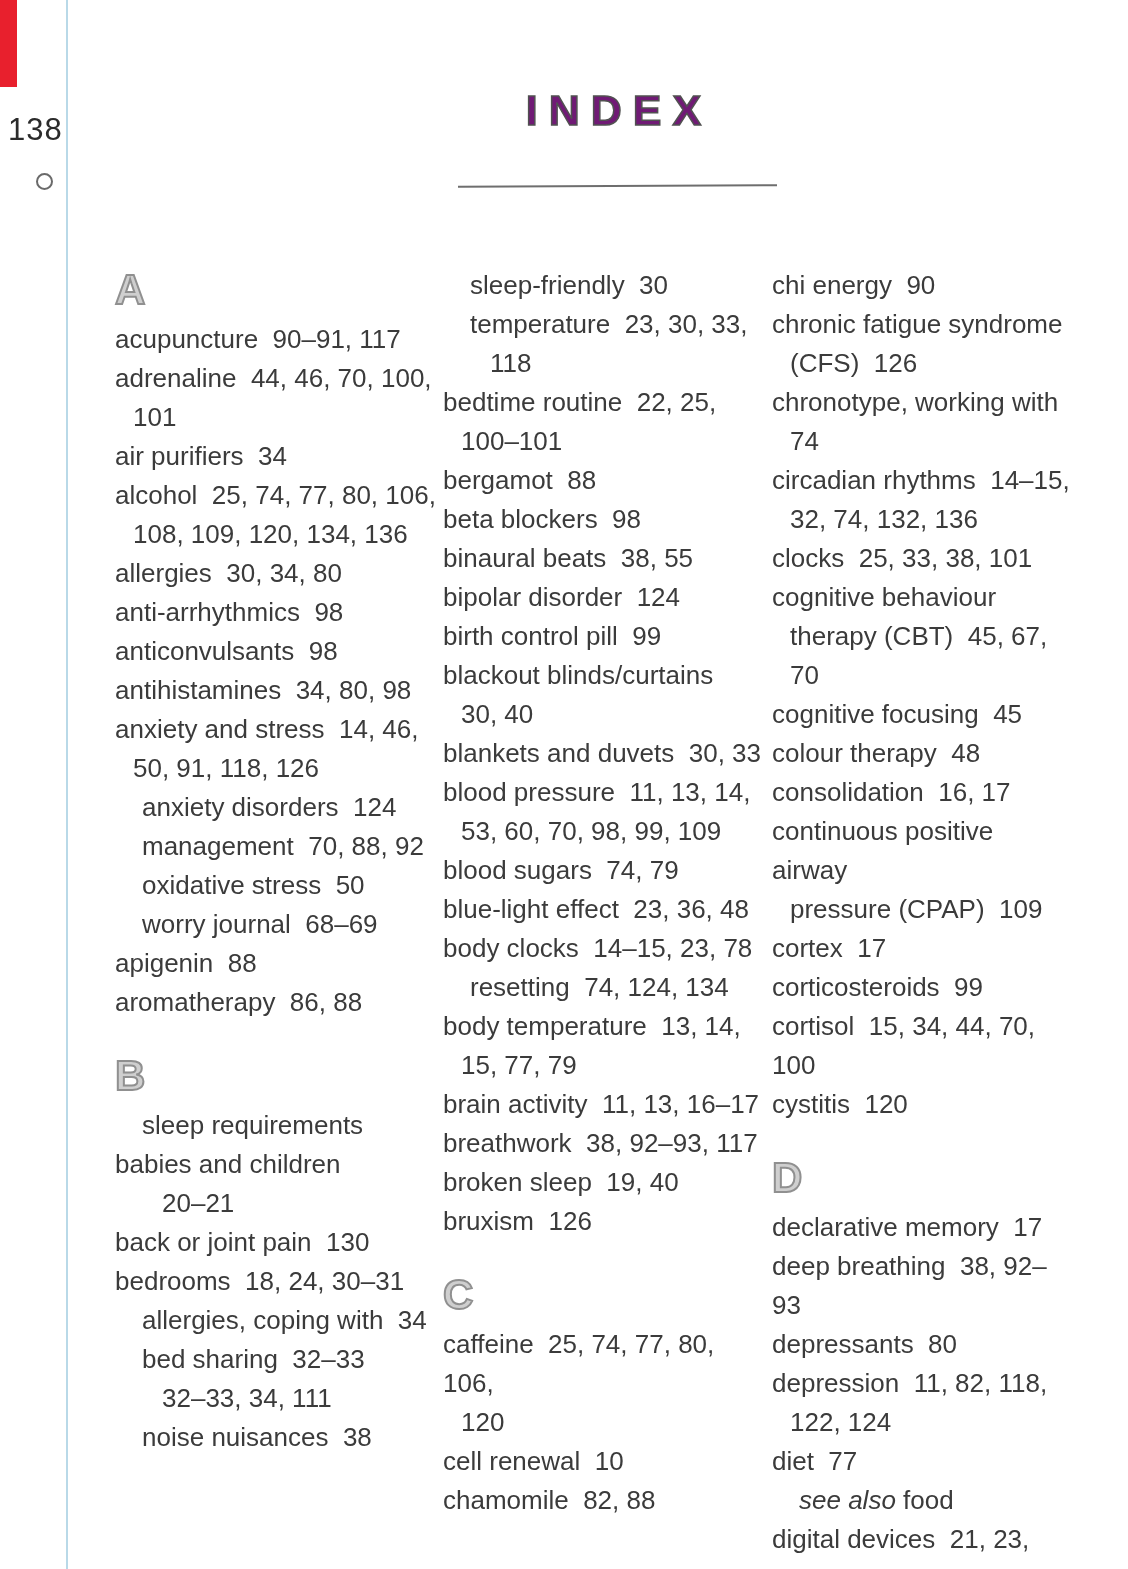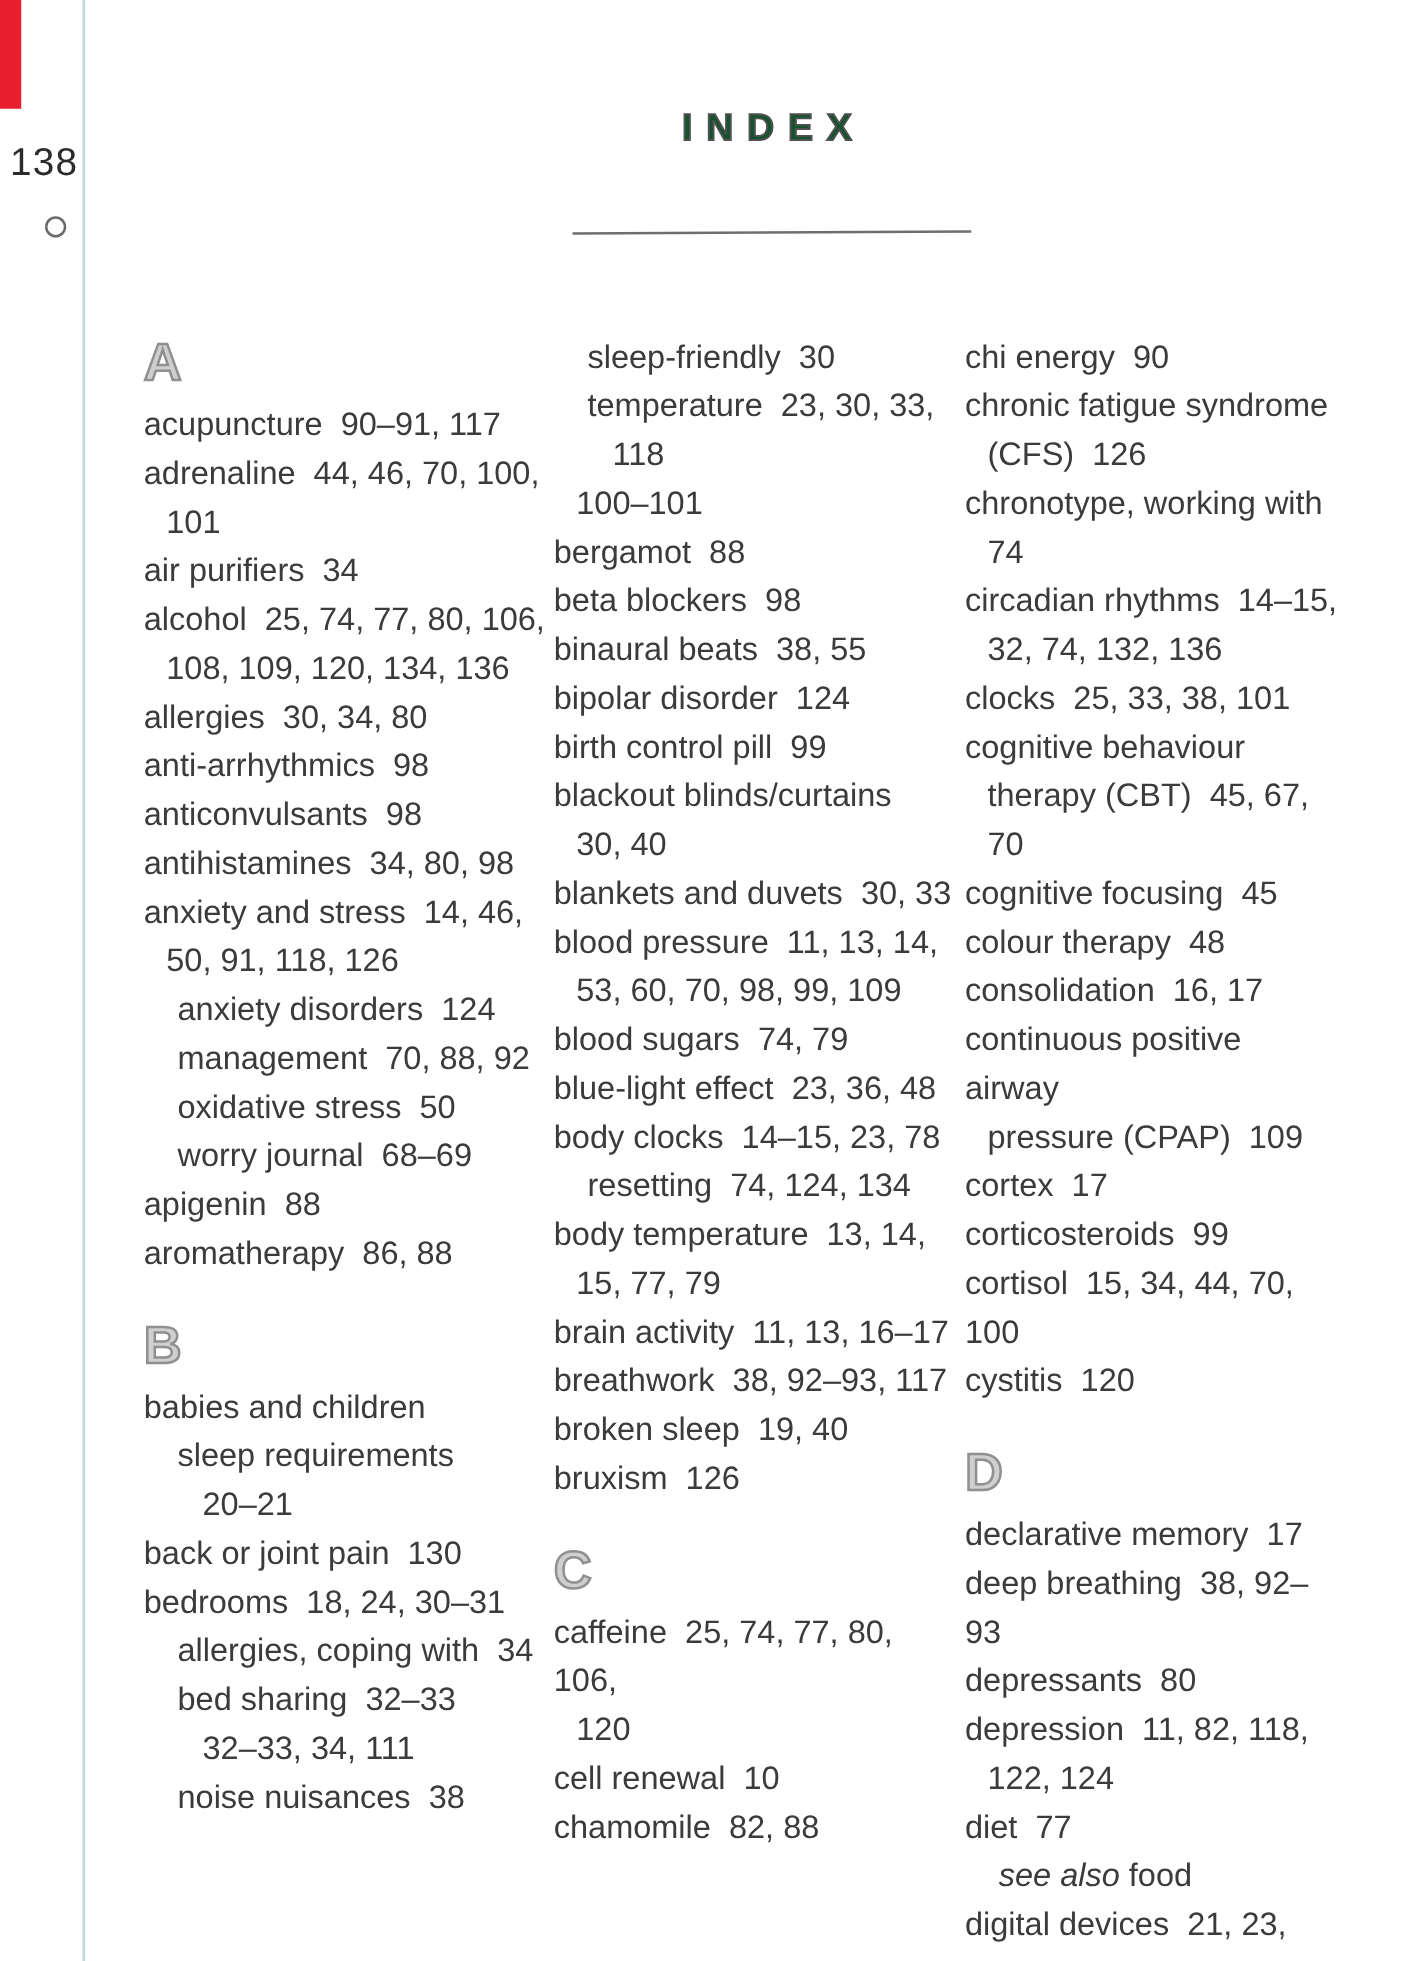--- a/index.html
+++ b/index.html
@@ -25,22 +25,22 @@
   }
   .hole{
     position:absolute;left:36px;top:173px;width:13px;height:13px;
     border:2px solid #6a6a6a;border-radius:50%;
   }
   .header{
     position:absolute;left:455px;top:86px;width:322px;text-align:center;
   }
   .page-title{
     margin:0;
-    font-size:30px;font-weight:bold;letter-spacing:11px;
-    color:#14532d;-webkit-text-stroke:1.5px #515151;
+    font-size:43px;font-weight:bold;letter-spacing:11px;
+    color:#701a75;-webkit-text-stroke:1.5px #515151;
     padding-left:6px;
   }
   .divider{
     position:absolute;left:458px;top:185px;width:319px;height:0;
     border-top:2px solid #6e6e6e;
     transform:rotate(-0.3deg);
   }
   .columns{
     position:absolute;left:115px;top:266px;
     display:flex;
@@ -94,34 +94,35 @@
         <div class="entry-line indent-0">antihistamines  34, 80, 98</div>
         <div class="entry-line indent-0">anxiety and stress  14, 46,</div>
         <div class="entry-line indent-1">50, 91, 118, 126</div>
         <div class="entry-line indent-2">anxiety disorders  124</div>
         <div class="entry-line indent-2">management  70, 88, 92</div>
         <div class="entry-line indent-2">oxidative stress  50</div>
         <div class="entry-line indent-2">worry journal  68–69</div>
         <div class="entry-line indent-0">apigenin  88</div>
         <div class="entry-line indent-0">aromatherapy  86, 88</div>
         <div class="section-letter gap">B</div>
+        <div class="entry-line indent-2">sleep requirements</div>
         <div class="entry-line indent-0">babies and children</div>
-        <div class="entry-line indent-2">sleep requirements</div>
         <div class="entry-line indent-3">20–21</div>
         <div class="entry-line indent-0">back or joint pain  130</div>
         <div class="entry-line indent-0">bedrooms  18, 24, 30–31</div>
         <div class="entry-line indent-2">allergies, coping with  34</div>
         <div class="entry-line indent-2">bed sharing  32–33</div>
         <div class="entry-line indent-3">32–33, 34, 111</div>
         <div class="entry-line indent-2">noise nuisances  38</div>
       </div>
     <div class="col col-2">
         <div class="entry-line indent-2">sleep-friendly  30</div>
         <div class="entry-line indent-2">temperature  23, 30, 33,</div>
         <div class="entry-line indent-3">118</div>
+        <div class="entry-line indent-0">bedtime routine  22, 25,</div>
         <div class="entry-line indent-1">100–101</div>
         <div class="entry-line indent-0">bergamot  88</div>
         <div class="entry-line indent-0">beta blockers  98</div>
         <div class="entry-line indent-0">binaural beats  38, 55</div>
         <div class="entry-line indent-0">bipolar disorder  124</div>
         <div class="entry-line indent-0">birth control pill  99</div>
         <div class="entry-line indent-0">blackout blinds/curtains</div>
         <div class="entry-line indent-1">30, 40</div>
         <div class="entry-line indent-0">blankets and duvets  30, 33</div>
         <div class="entry-line indent-0">blood pressure  11, 13, 14,</div>

